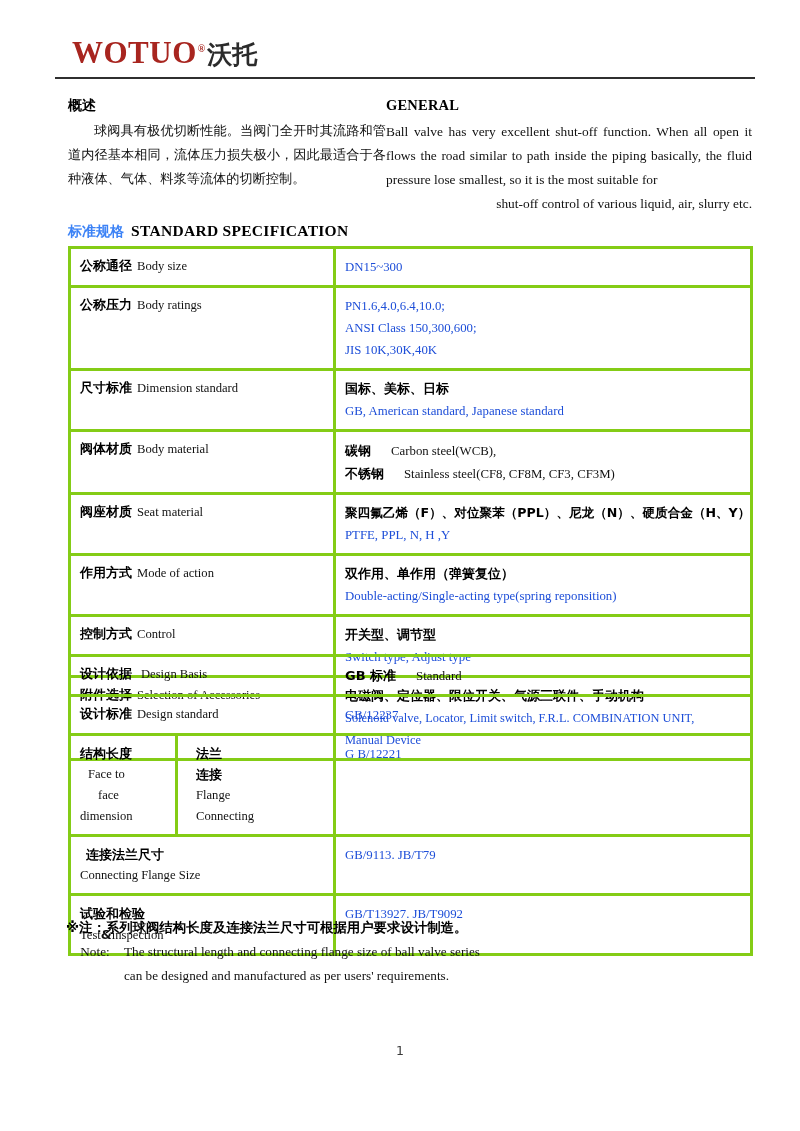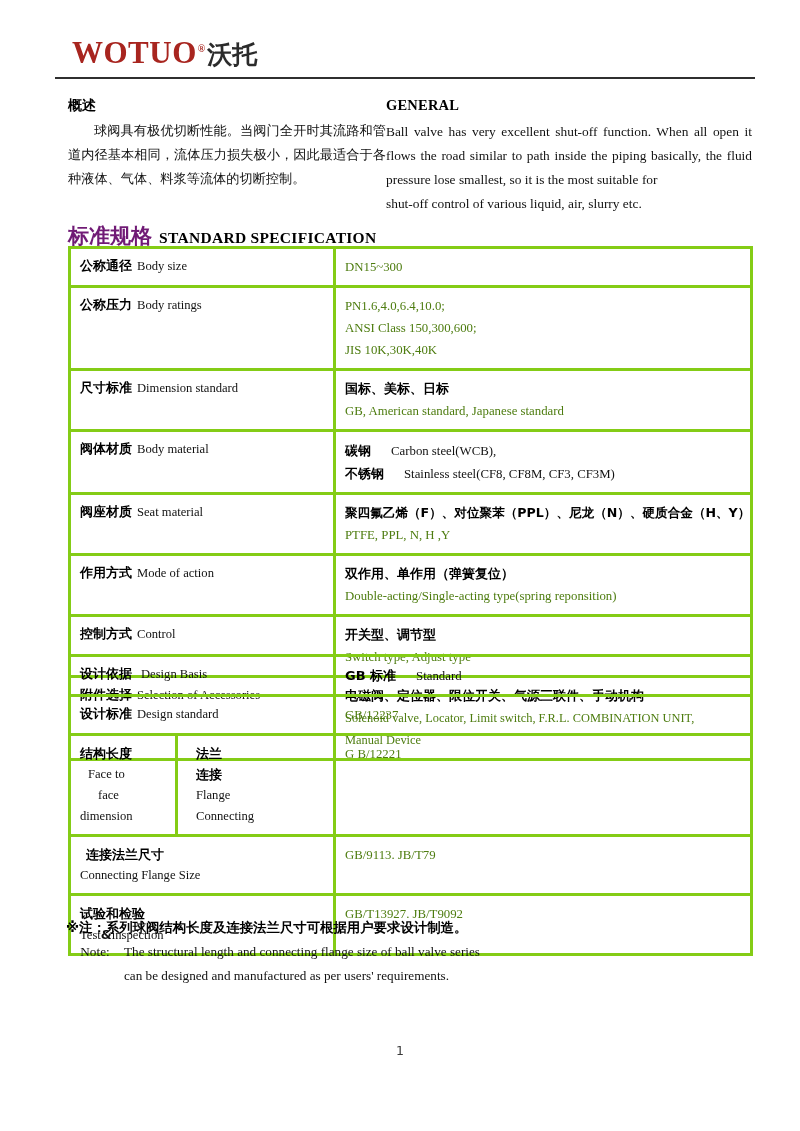--- a/index.html
+++ b/index.html
@@ -111,36 +111,36 @@
   }
   .body-en {
     font-family: "Liberation Serif", "DejaVu Serif", serif;
     font-size: 13.4px;
     line-height: 24px;
     margin: 0;
     color: #111;
     text-align: justify;
     text-justify: inter-word;
   }
-  .body-en.lastline { text-align: left; }
+  .body-en.lastline { text-align: right; }
 
   
   .spec-heading {
     position: absolute;
     left: 68px;
     top: 222px;
     display: flex;
     align-items: baseline;
     gap: 7px;
   }
   .spec-heading .cn {
     font-family: "DejaVu Sans", "Liberation Sans", sans-serif;
     font-weight: bold;
-    font-size: 21px;
-    color: #701a75;
+    font-size: 14px;
+    color: #3b82f6;
   }
   .spec-heading .en {
     font-family: "Liberation Serif", "DejaVu Serif", serif;
     font-weight: bold;
     font-size: 15.5px;
     color: #000;
     letter-spacing: 0.3px;
   }
 
   
@@ -175,21 +175,21 @@
     font-family: "DejaVu Sans", "Liberation Sans", sans-serif;
     font-weight: bold;
     font-size: 13px;
     color: #000;
     line-height: 22px;
     white-space: nowrap;
   }
   .val-en {
     font-family: "Liberation Serif", "DejaVu Serif", serif;
     font-size: 12.8px;
-    color: #4d7c0f;
+    color: #1d4ed8;
     line-height: 22px;
   }
   .val-en.small { font-size: 12.4px; }
   .line { display: block; line-height: 22px; }
   .inline-cn {
     font-family: "DejaVu Sans", "Liberation Sans", sans-serif;
     font-weight: bold;
     font-size: 13px;
     color: #000;
   }

